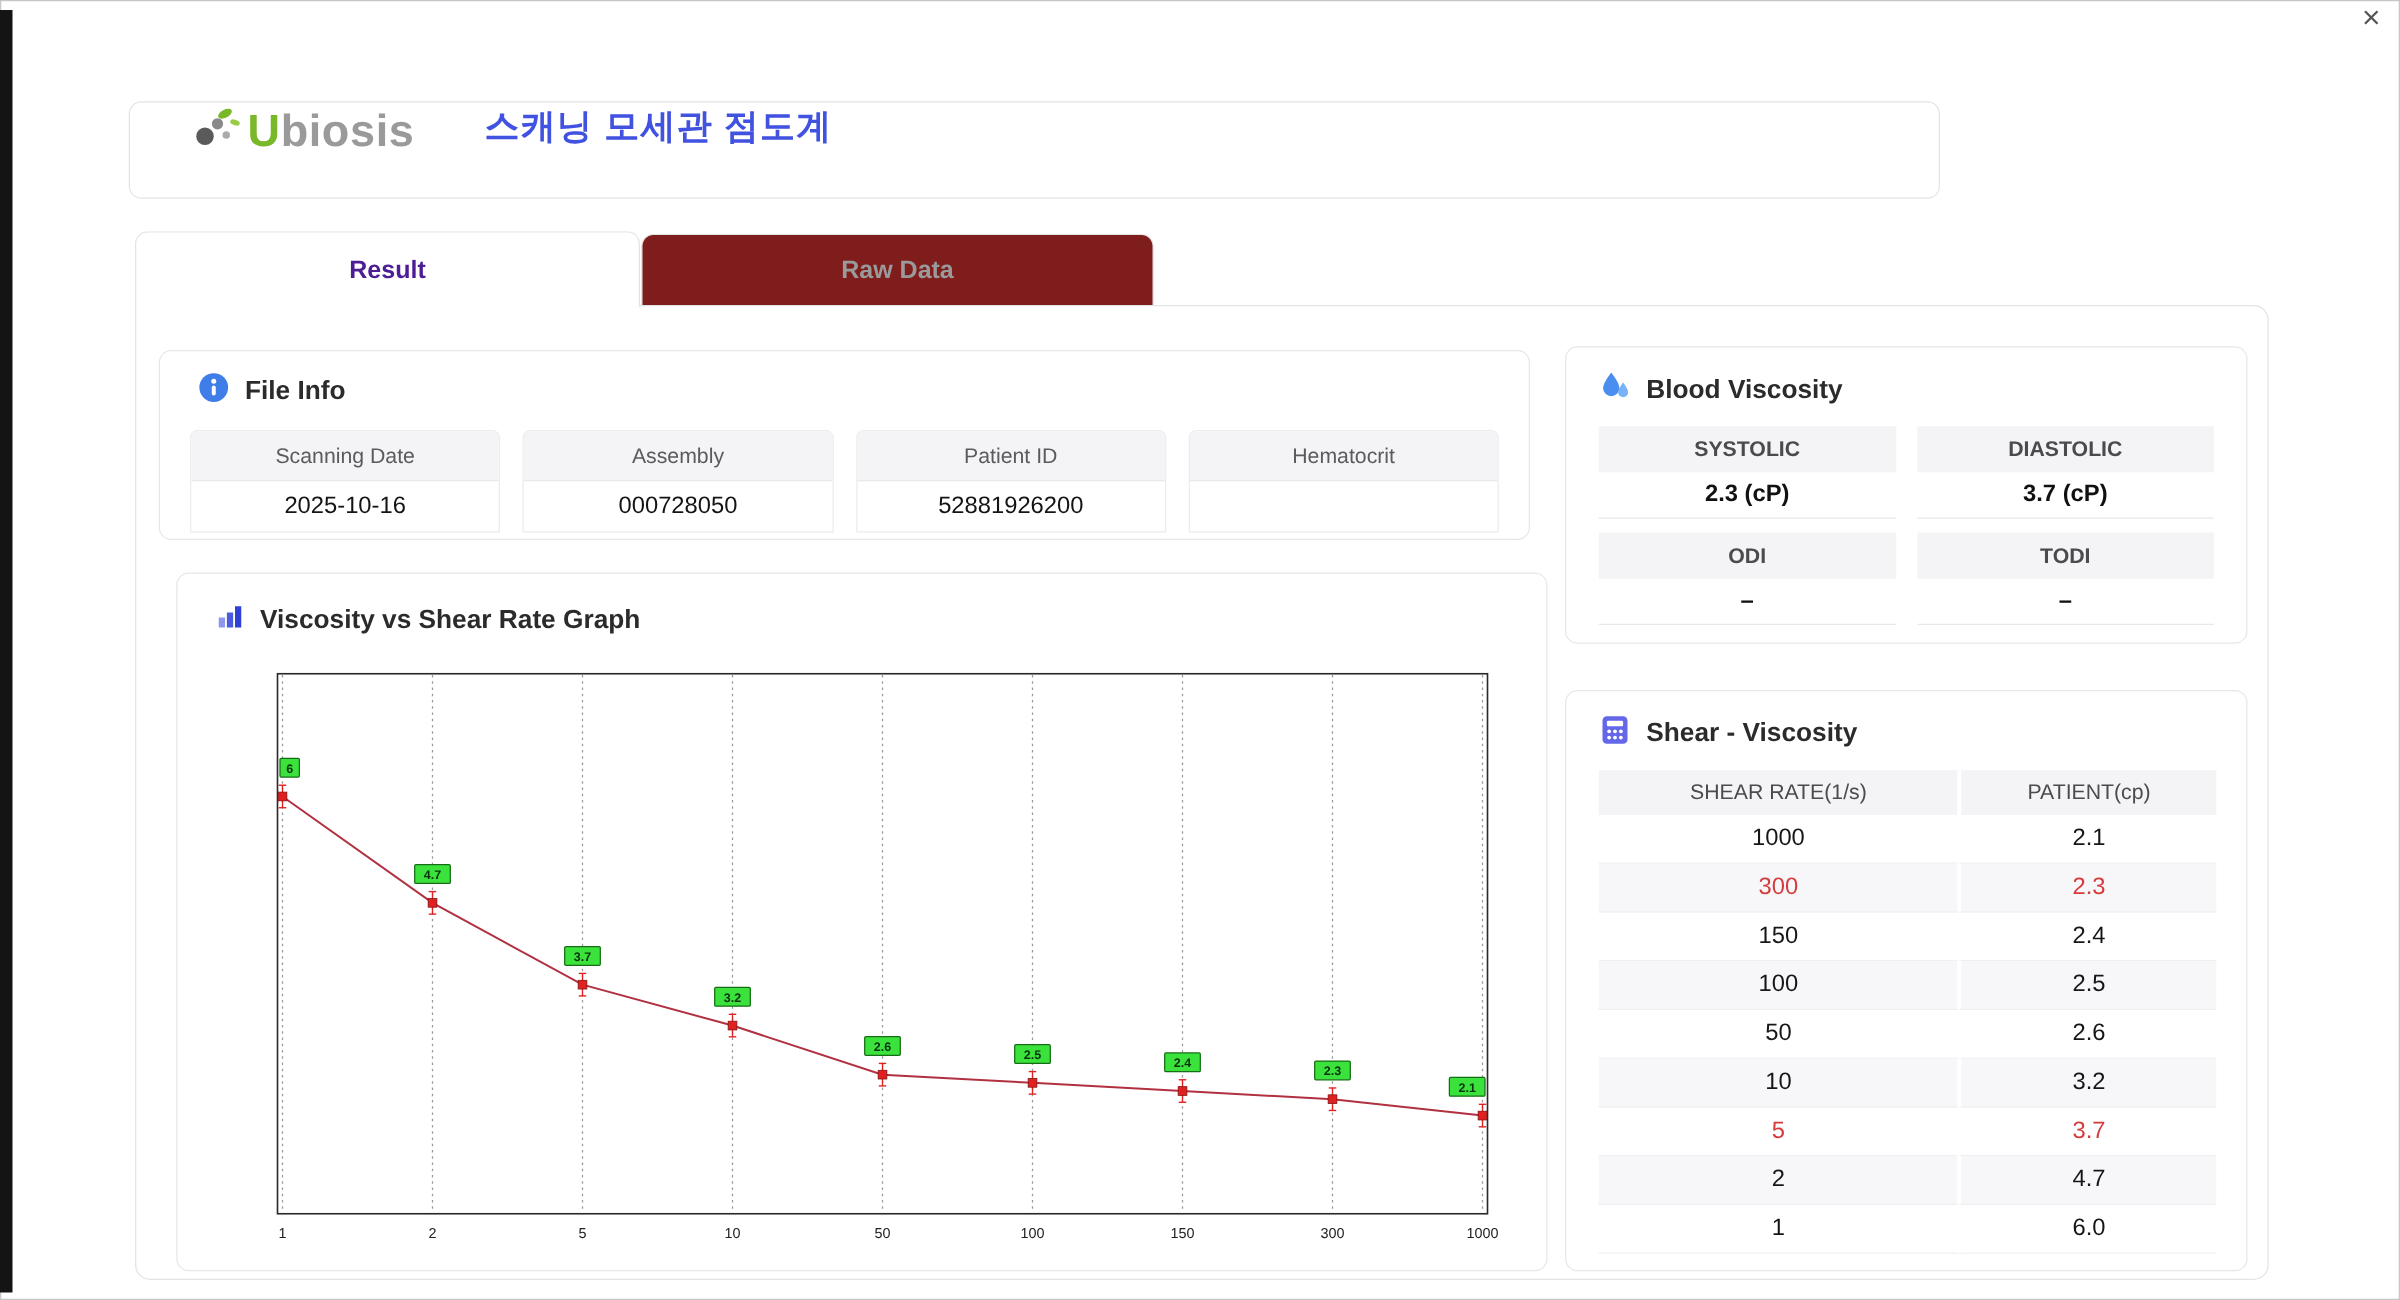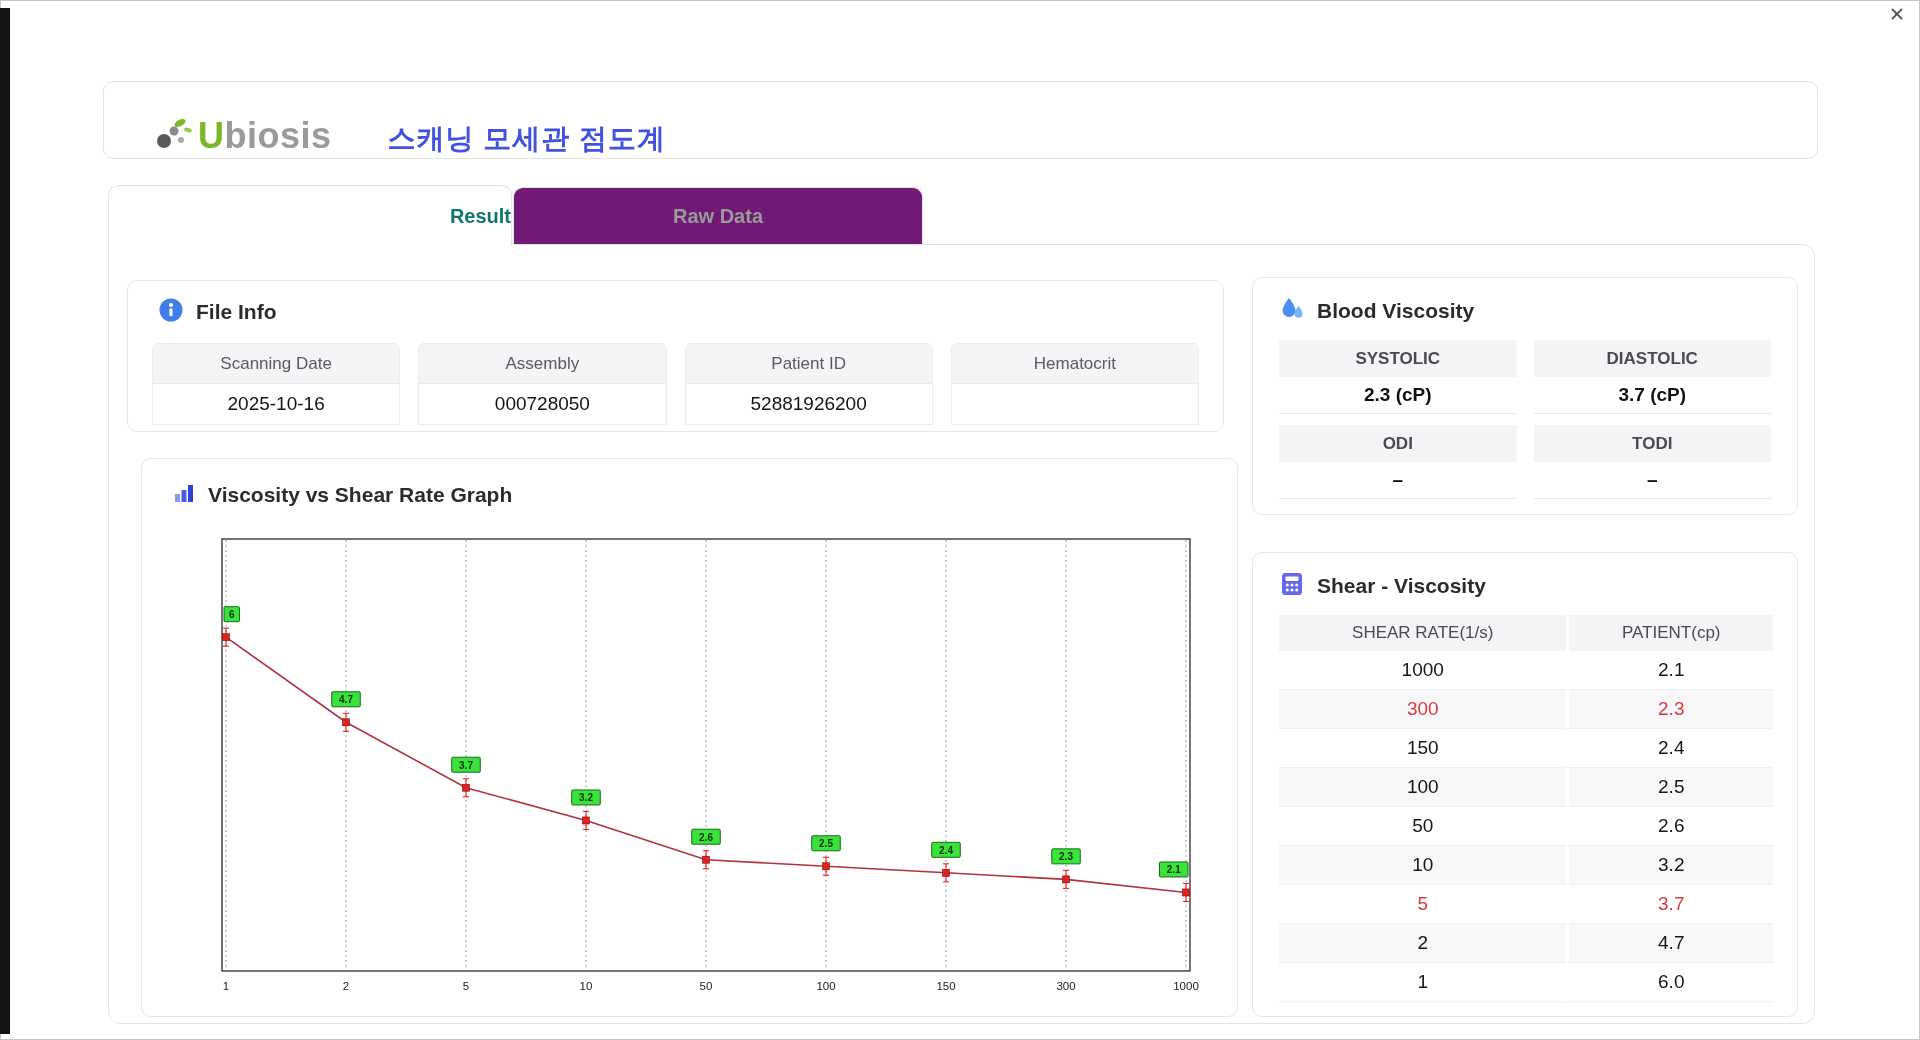--- a/index.html
+++ b/index.html
@@ -3,33 +3,33 @@
 <meta charset="utf-8">
 <style>
   * { margin:0; padding:0; box-sizing:border-box; }
   html,body { width:1920px; height:1040px; }
   body { font-family:"Liberation Sans",sans-serif; background:#ffffff; position:relative; overflow:hidden; }
 
   .frame { position:absolute; inset:0; border:1px solid #c6c6c6; pointer-events:none; }
   .left-strip { position:absolute; left:0; top:8px; width:10px; height:1026px; background:#141414; z-index:5; }
   .close-btn { position:absolute; top:5px; right:12px; width:22px; height:22px; display:flex; align-items:center; justify-content:center; z-index:6; }
 
-  .header-card { position:absolute; left:103px; top:81px; width:1715px; height:78px; background:#fff;
-                 border:1px solid #e4e4e7; border-radius:10px; display:flex; align-items:flex-end; }
+  .header-card { position:absolute; left:103px; top:81px; width:1449px; height:78px; background:#fff;
+                 border:1px solid #e4e4e7; border-radius:10px; display:flex; align-items:flex-start; }
   .logo { display:flex; align-items:center; margin-left:48px; }
   .logo-text { font-size:36px; margin-left:4px; letter-spacing:.5px; }
   .logo-u { color:#79b829; font-weight:bold; }
   .logo-rest { color:#9a9a9a; font-weight:600; }
   .app-title { margin-left:56px; font-size:28px; font-weight:bold; color:#4152e0; letter-spacing:1px; }
 
   .tab { position:absolute; display:flex; align-items:center; justify-content:center;
          font-size:20px; font-weight:bold; border-radius:10px 10px 0 0; cursor:default; }
   .tab-result { left:108px; top:185px; width:404px; height:61px; background:#fff;
-                border:1px solid #e4e4e7; border-bottom:none; color:#0f766e; z-index:3;justify-content:flex-end; }
-  .tab-raw { left:513px; top:187px; width:410px; height:57px; background:#701a75;
+                border:1px solid #e4e4e7; border-bottom:none; color:#4c1d95; z-index:3; }
+  .tab-raw { left:513px; top:187px; width:410px; height:57px; background:#7f1d1d;
              border:1px solid #e4e4e7; border-bottom:none; color:#9a9a9a; z-index:1; }
 
   .main-card { position:absolute; left:108px; top:244px; width:1707px; height:780px; background:#fff;
                border:1px solid #e4e4e7; border-radius:0 12px 12px 12px; z-index:2;padding-left:37px; }
 
   .card { position:absolute; background:#fff; border:1px solid #e7e7ea; border-radius:10px; }
   .file-info-card { left:18px; top:35px; width:1097px; height:152px; }
   .graph-card { left:32px; top:213px; width:1097px; height:559px; }
   .bv-card { left:1143px; top:32px; width:546px; height:238px; }
   .sv-card { left:1143px; top:307px; width:546px; height:465px; }

